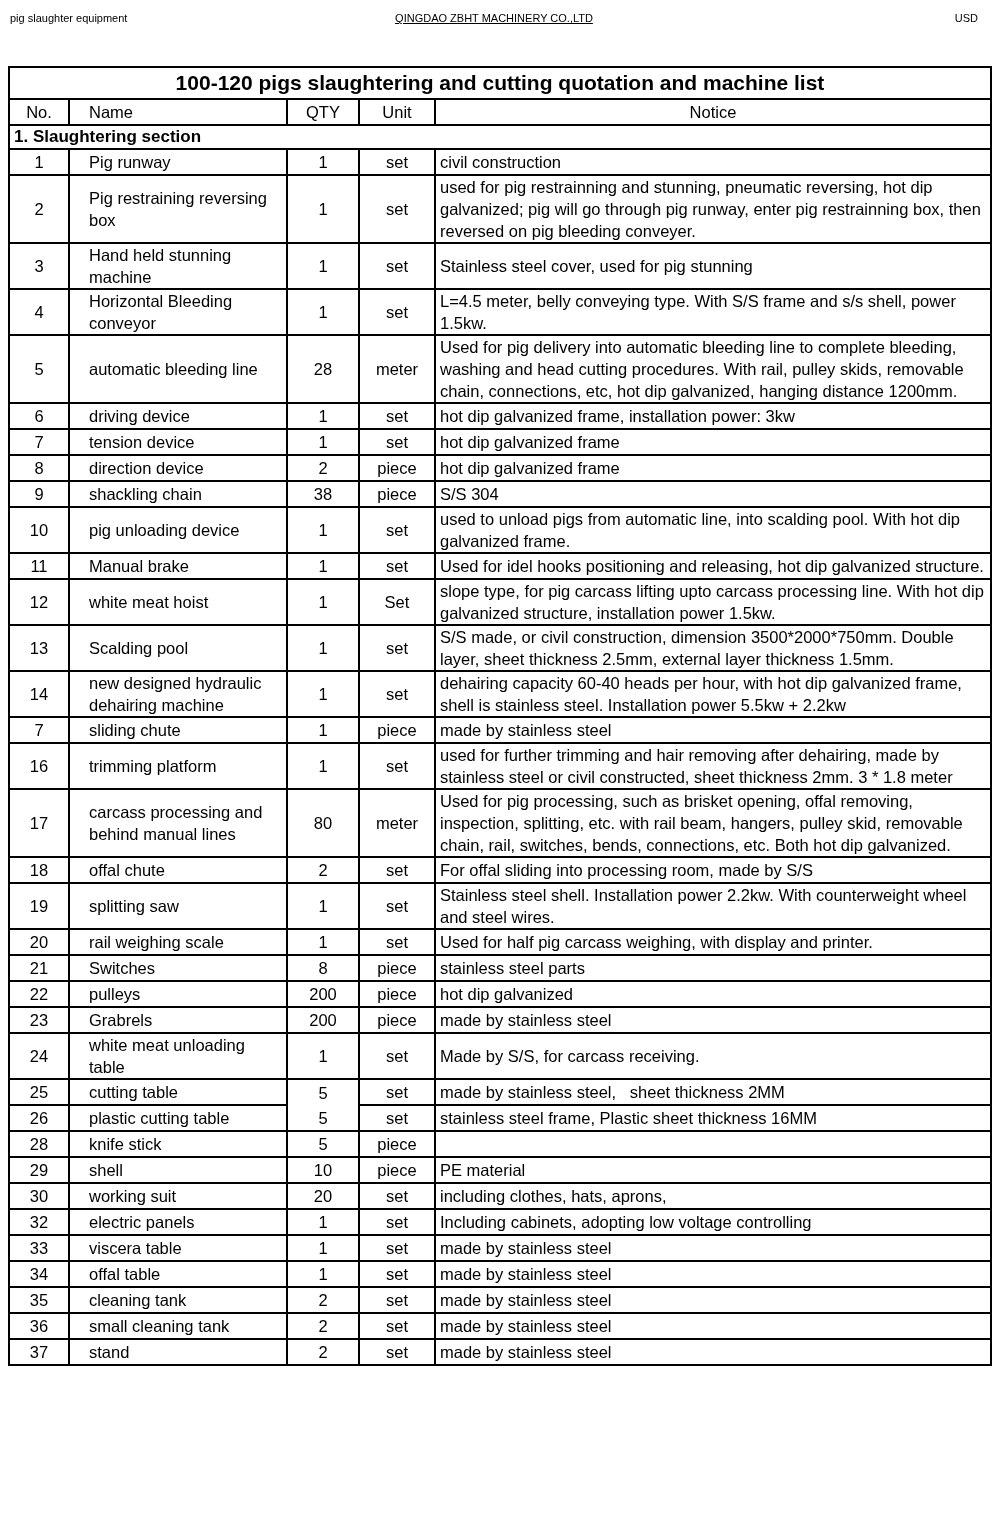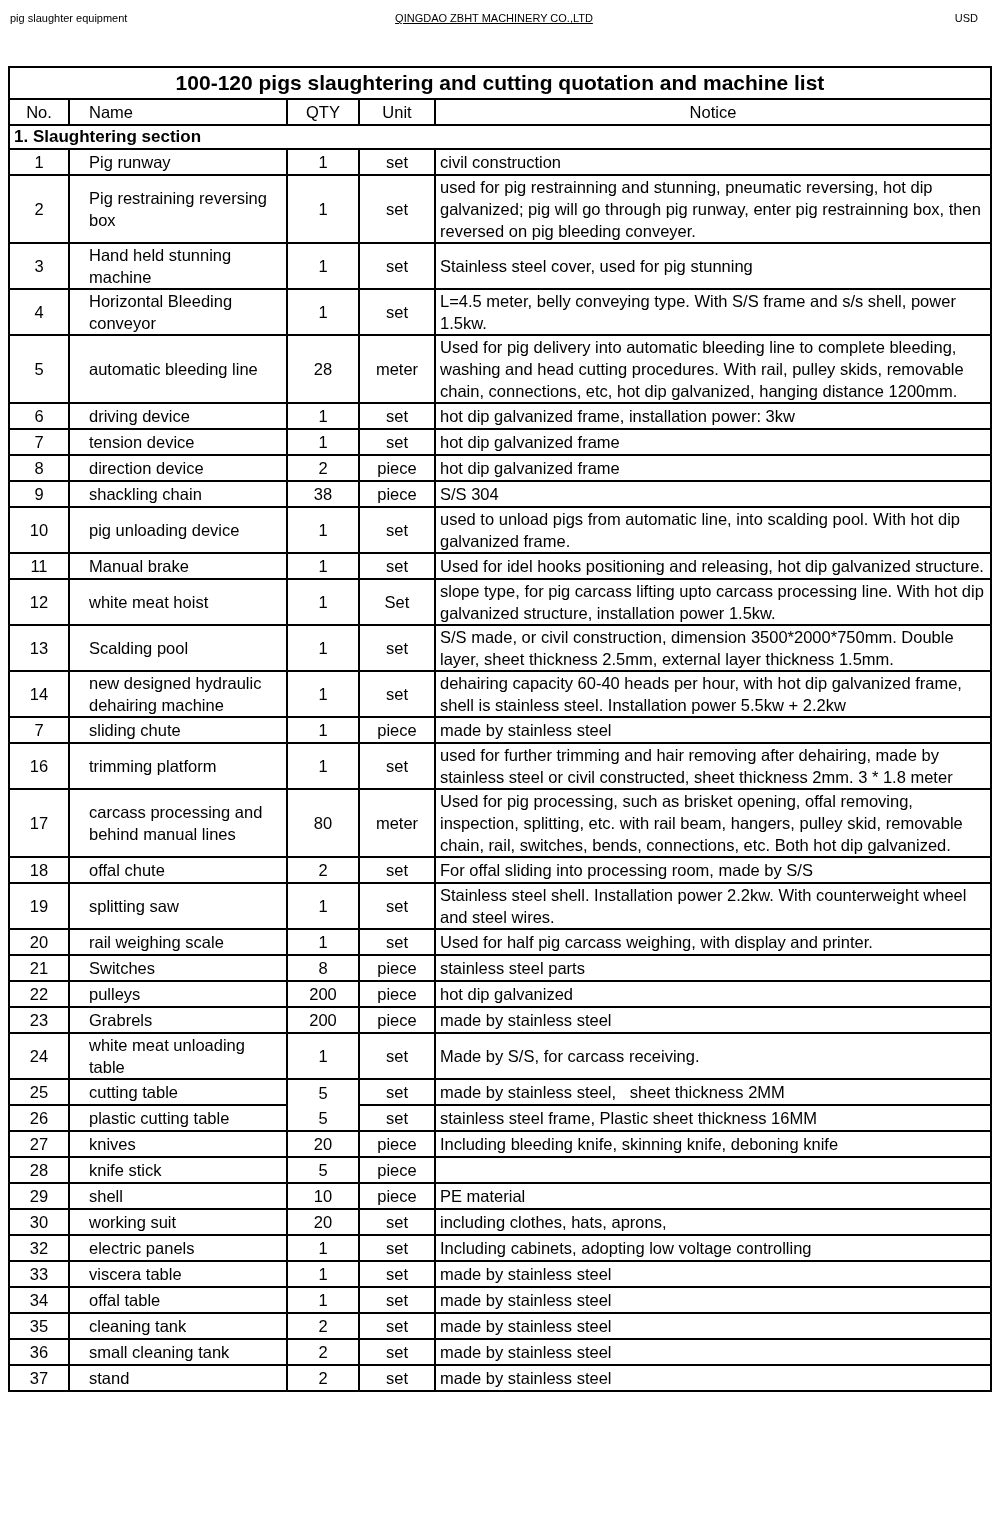--- a/index.html
+++ b/index.html
@@ -271,27 +271,20 @@
         <td class="l notice">made by stainless steel,   sheet thickness 2MM</td>
       </tr>
       <tr class="item-row">
         <td class="c">26</td>
         <td class="l name-cell">plastic cutting table</td>
         <td class="c nbt">5</td>
         <td class="c">set</td>
         <td class="l notice">stainless steel frame, Plastic sheet thickness 16MM</td>
       </tr>
       <tr class="item-row">
-        <td class="c">27</td>
-        <td class="l name-cell">knives</td>
-        <td class="c">20</td>
-        <td class="c">piece</td>
-        <td class="l notice">Including bleeding knife, skinning knife, deboning knife</td>
-      </tr>
-      <tr class="item-row">
         <td class="c">28</td>
         <td class="l name-cell">knife stick</td>
         <td class="c">5</td>
         <td class="c">piece</td>
         <td class="l notice"></td>
       </tr>
       <tr class="item-row">
         <td class="c">29</td>
         <td class="l name-cell">shell</td>
         <td class="c">10</td>

